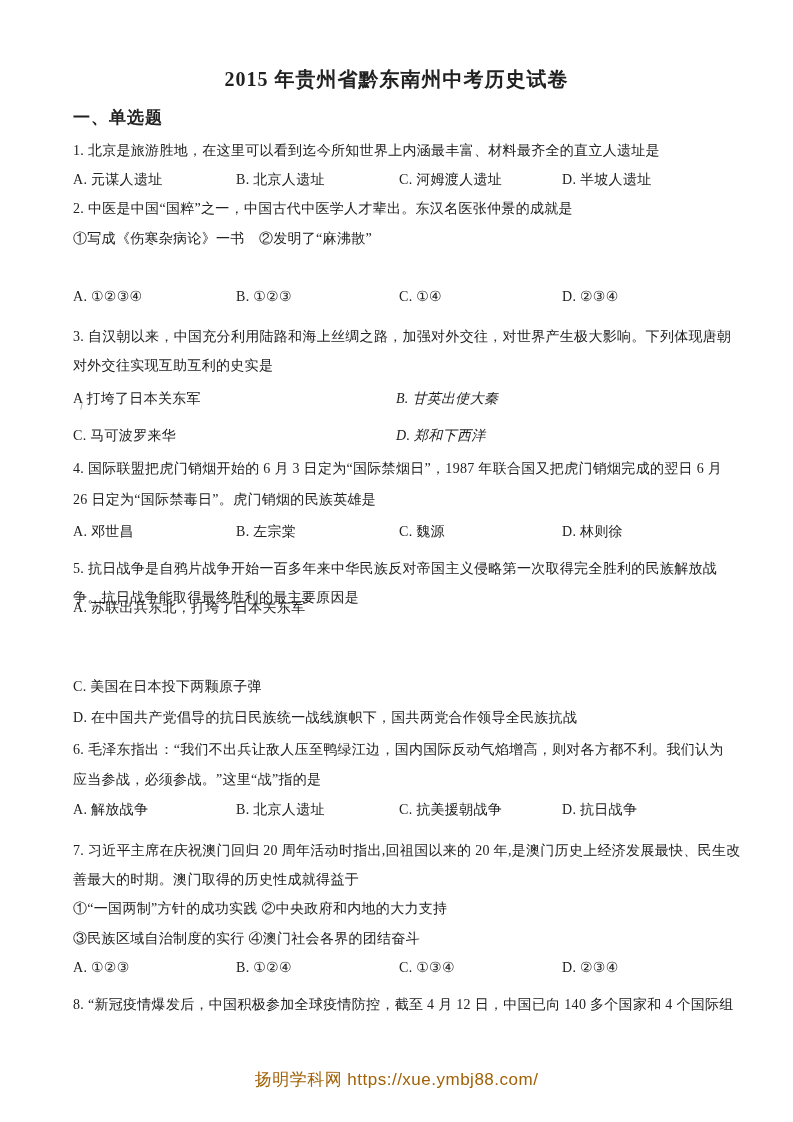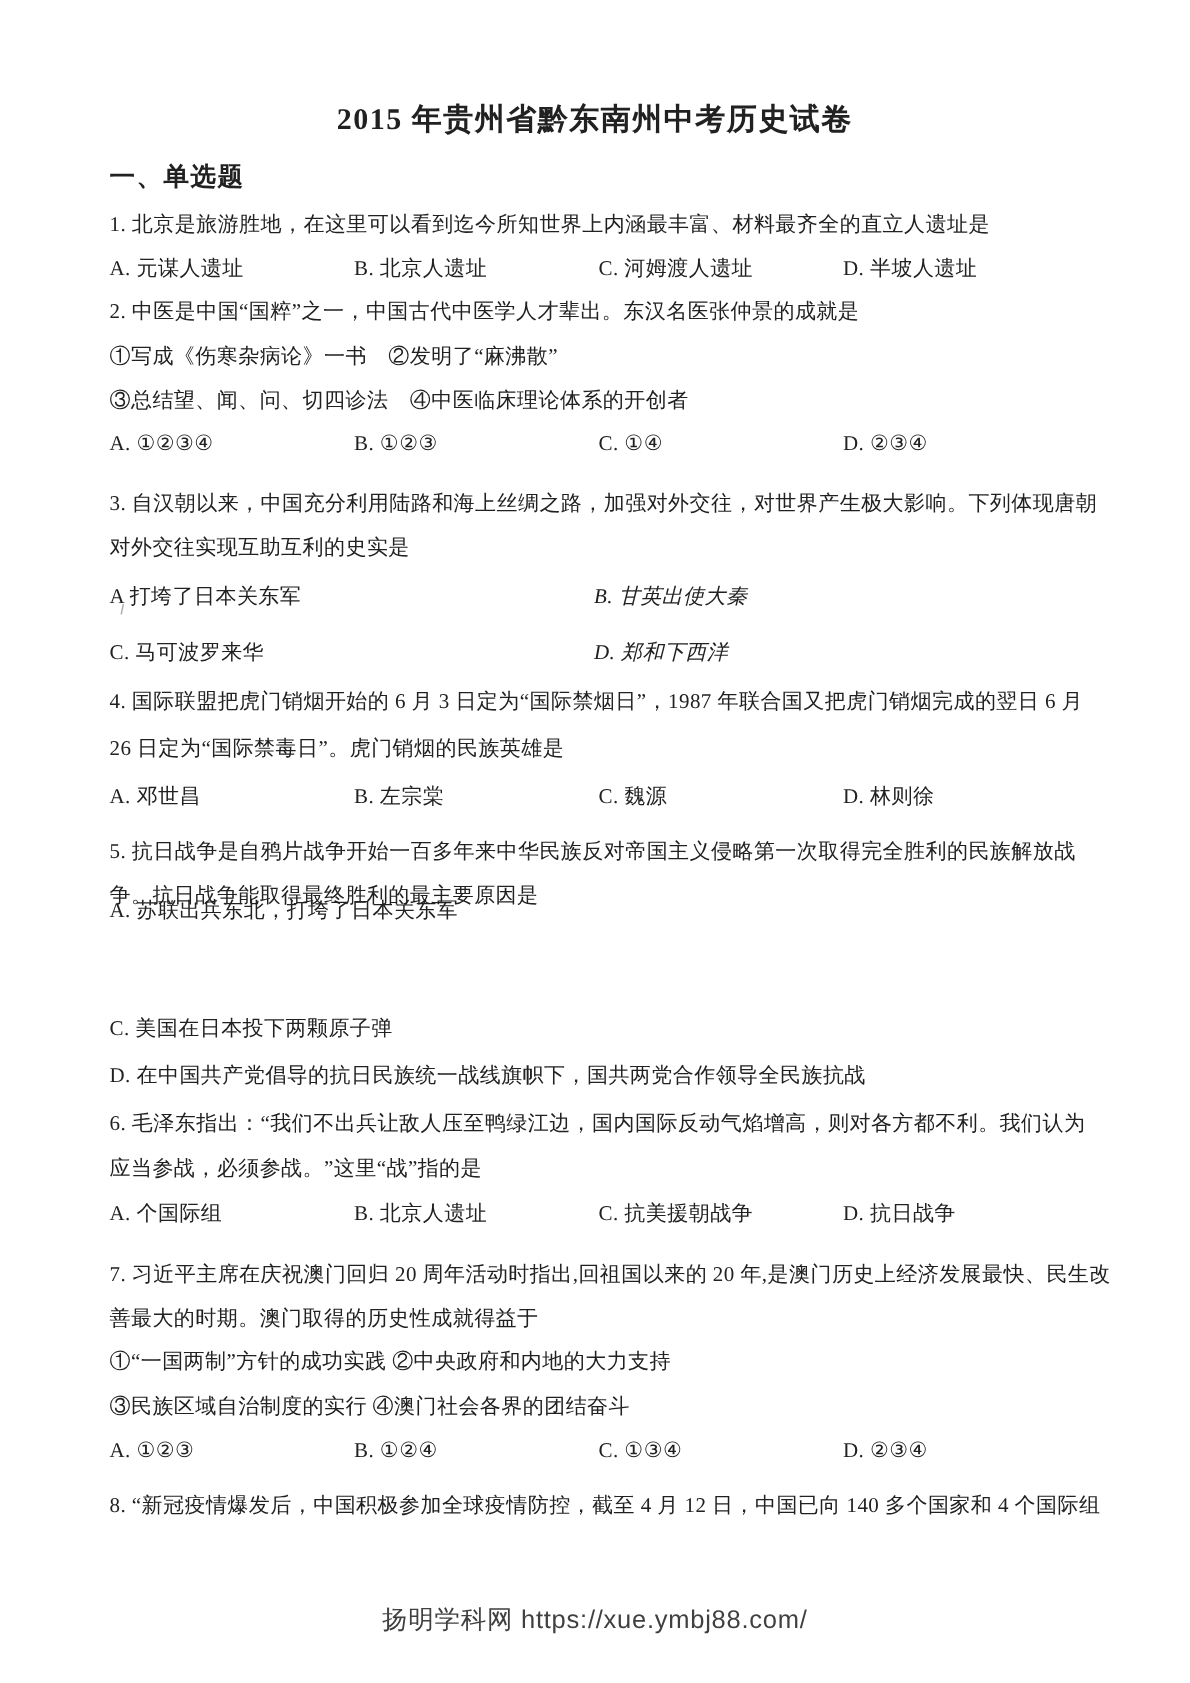--- a/index.html
+++ b/index.html
@@ -34,21 +34,21 @@
     position:absolute;left:81px;top:403px;
     width:3px;height:7px;
     border-left:1px solid #8a8a8a;
     transform:rotate(12deg);
     opacity:.7;
   }
   .footer-watermark{
     position:absolute;top:1068px;left:0;width:100%;
     text-align:center;
     font-family:"Liberation Sans","DejaVu Sans",sans-serif;
-    font-size:17px;color:#404040;letter-spacing:0.5px;white-space:nowrap;
+    font-size:17px;color:#a16207;letter-spacing:0.5px;white-space:nowrap;
   }
 </style>
 </head>
 <body>
 
 <div class="page">
 
   <div class="doc-title">2015 年贵州省黔东南州中考历史试卷</div>
 
   <div class="section-heading">一、单选题</div>
@@ -56,21 +56,20 @@
   <div class="line" style="top:142px">1. 北京是旅游胜地，在这里可以看到迄今所知世界上内涵最丰富、材料最齐全的直立人遗址是</div>
   <div class="line optrow" style="top:171px">
     <span class="c4">A. 元谋人遗址</span>
     <span class="c4">B. 北京人遗址</span>
     <span class="c4">C. 河姆渡人遗址</span>
     <span class="c4">D. 半坡人遗址</span>
   </div>
 
   <div class="line" style="top:200px">2. 中医是中国“国粹”之一，中国古代中医学人才辈出。东汉名医张仲景的成就是</div>
   <div class="line" style="top:230px">①写成《伤寒杂病论》一书　②发明了“麻沸散”</div>
-  <div class="line" style="top:259px">③总结望、闻、问、切四诊法　④中医临床理论体系的开创者</div>
   <div class="line optrow" style="top:288px">
     <span class="c4">A. ①②③④</span>
     <span class="c4">B. ①②③</span>
     <span class="c4">C. ①④</span>
     <span class="c4">D. ②③④</span>
   </div>
 
   <div class="line" style="top:328px">3. 自汉朝以来，中国充分利用陆路和海上丝绸之路，加强对外交往，对世界产生极大影响。下列体现唐朝</div>
   <div class="line" style="top:357px">对外交往实现互助互利的史实是</div>
   <div class="line optrow" style="top:390px">
@@ -94,21 +93,21 @@
 
   <div class="line" style="top:560px">5. 抗日战争是自鸦片战争开始一百多年来中华民族反对帝国主义侵略第一次取得完全胜利的民族解放战</div>
   <div class="line" style="top:589px">争。抗日战争能取得最终胜利的最主要原因是</div>
   <div class="line" style="top:599px">A. 苏联出兵东北，打垮了日本关东军</div>
   <div class="line" style="top:678px">C. 美国在日本投下两颗原子弹</div>
   <div class="line" style="top:709px">D. 在中国共产党倡导的抗日民族统一战线旗帜下，国共两党合作领导全民族抗战</div>
 
   <div class="line" style="top:741px">6. 毛泽东指出：“我们不出兵让敌人压至鸭绿江边，国内国际反动气焰增高，则对各方都不利。我们认为</div>
   <div class="line" style="top:771px">应当参战，必须参战。”这里“战”指的是</div>
   <div class="line optrow" style="top:801px">
-    <span class="c4">A. 个国际组</span>
+    <span class="c4">A. 解放战争</span>
     <span class="c4">B. 北京人遗址</span>
     <span class="c4">C. 抗美援朝战争</span>
     <span class="c4">D. 抗日战争</span>
   </div>
 
   <div class="line" style="top:842px">7. 习近平主席在庆祝澳门回归 20 周年活动时指出,回祖国以来的 20 年,是澳门历史上经济发展最快、民生改</div>
   <div class="line" style="top:871px">善最大的时期。澳门取得的历史性成就得益于</div>
   <div class="line" style="top:900px">①“一国两制”方针的成功实践 ②中央政府和内地的大力支持</div>
   <div class="line" style="top:930px">③民族区域自治制度的实行 ④澳门社会各界的团结奋斗</div>
   <div class="line optrow" style="top:959px">

